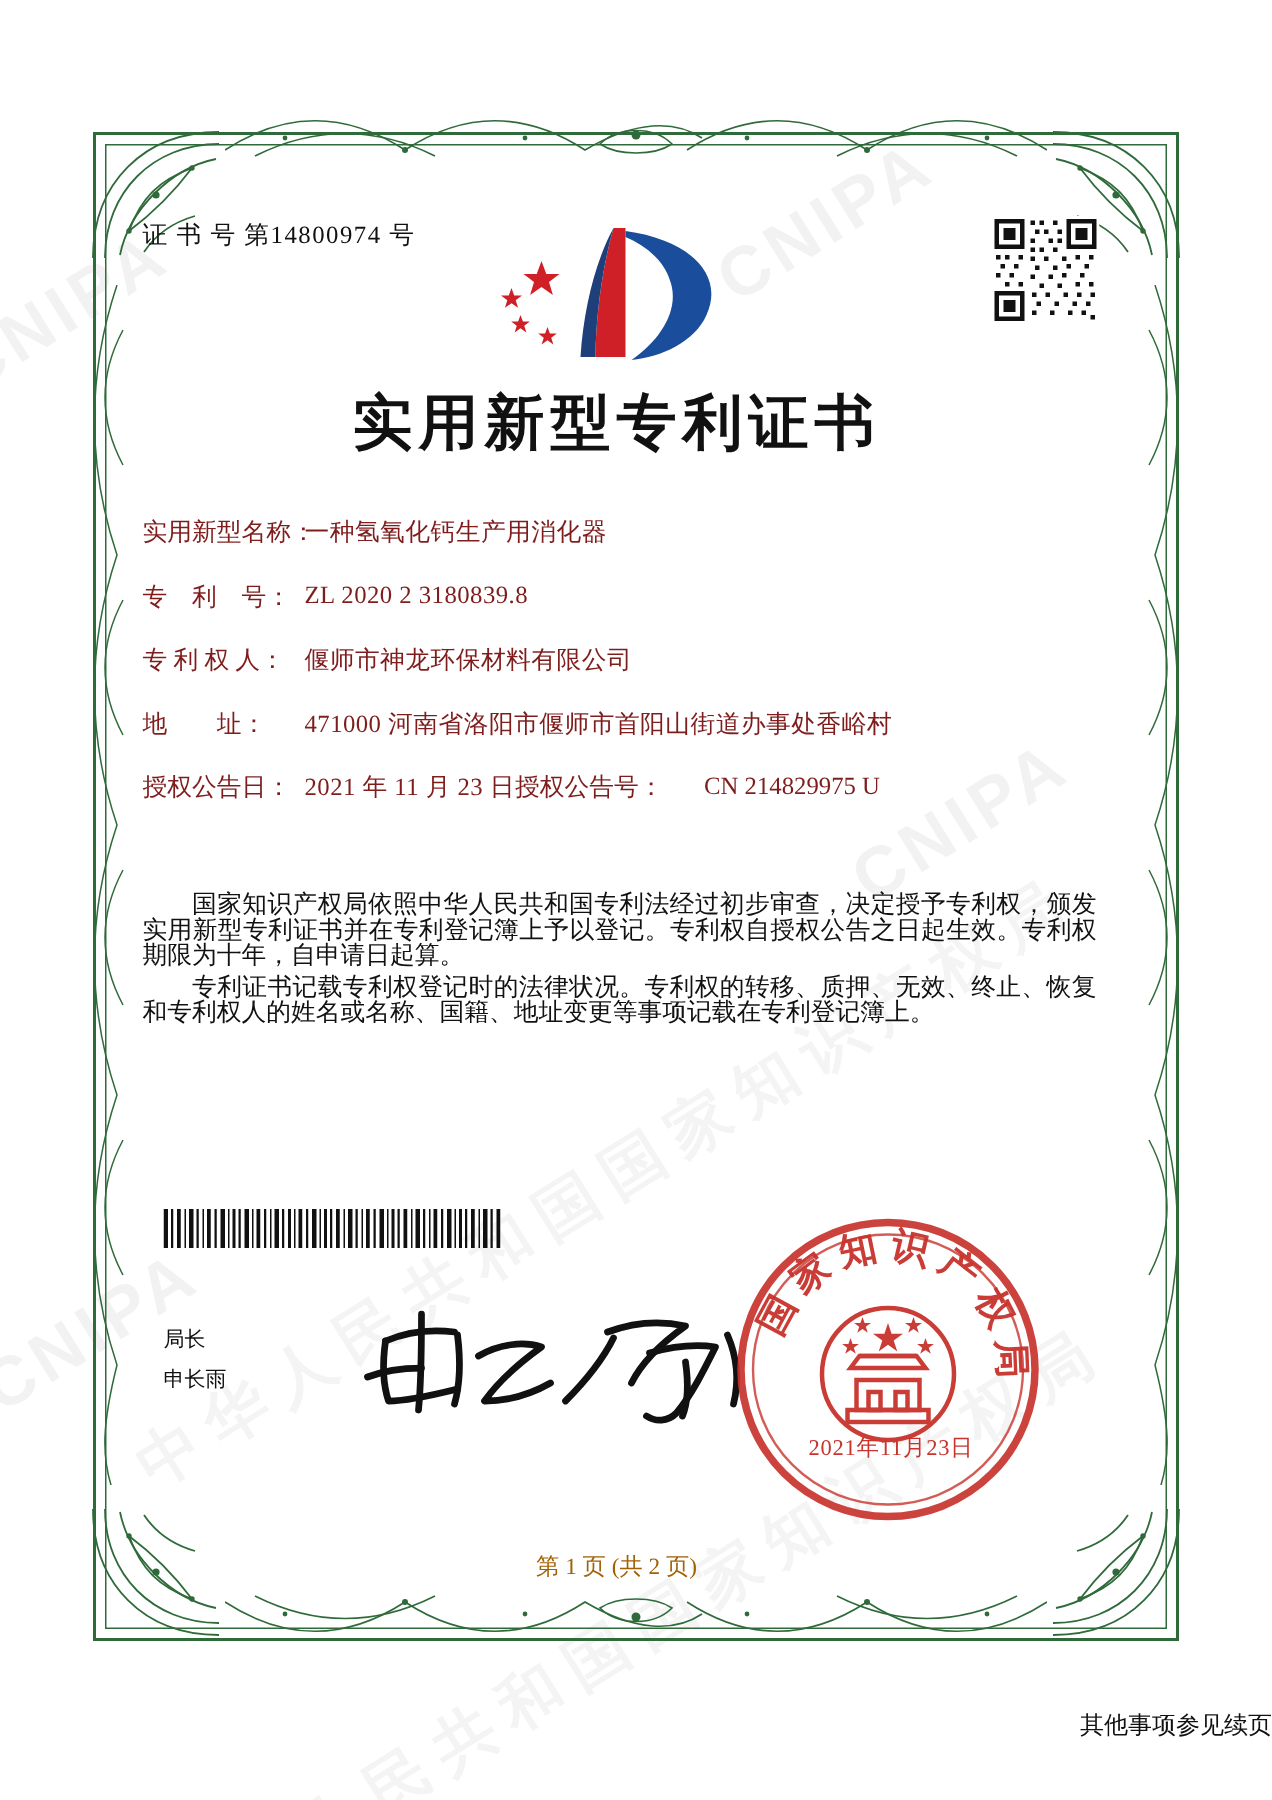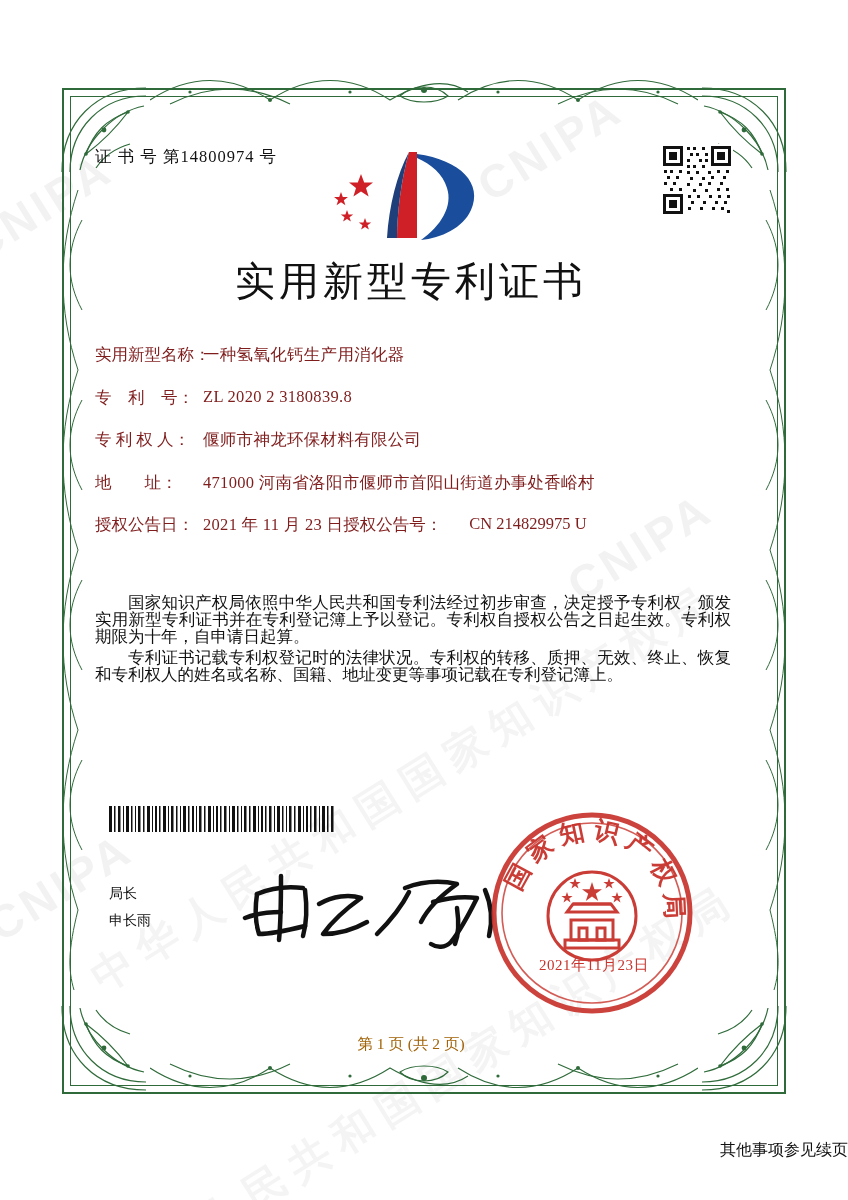--- a/index.html
+++ b/index.html
@@ -130,21 +130,21 @@
     height: 96px;
   }
 
   .title {
     position: absolute;
     left: 0;
     right: 0;
     top: 158px;
     text-align: center;
     font-size: 40px;
-    font-weight: 400;
+    font-weight: 700;
     letter-spacing: 4px;
     color: #111;
     font-family: "Liberation Serif", "DejaVu Serif", serif;
   }
 
   .fields {
     position: absolute;
     left: 38px;
     top: 248px;
     right: 36px;

